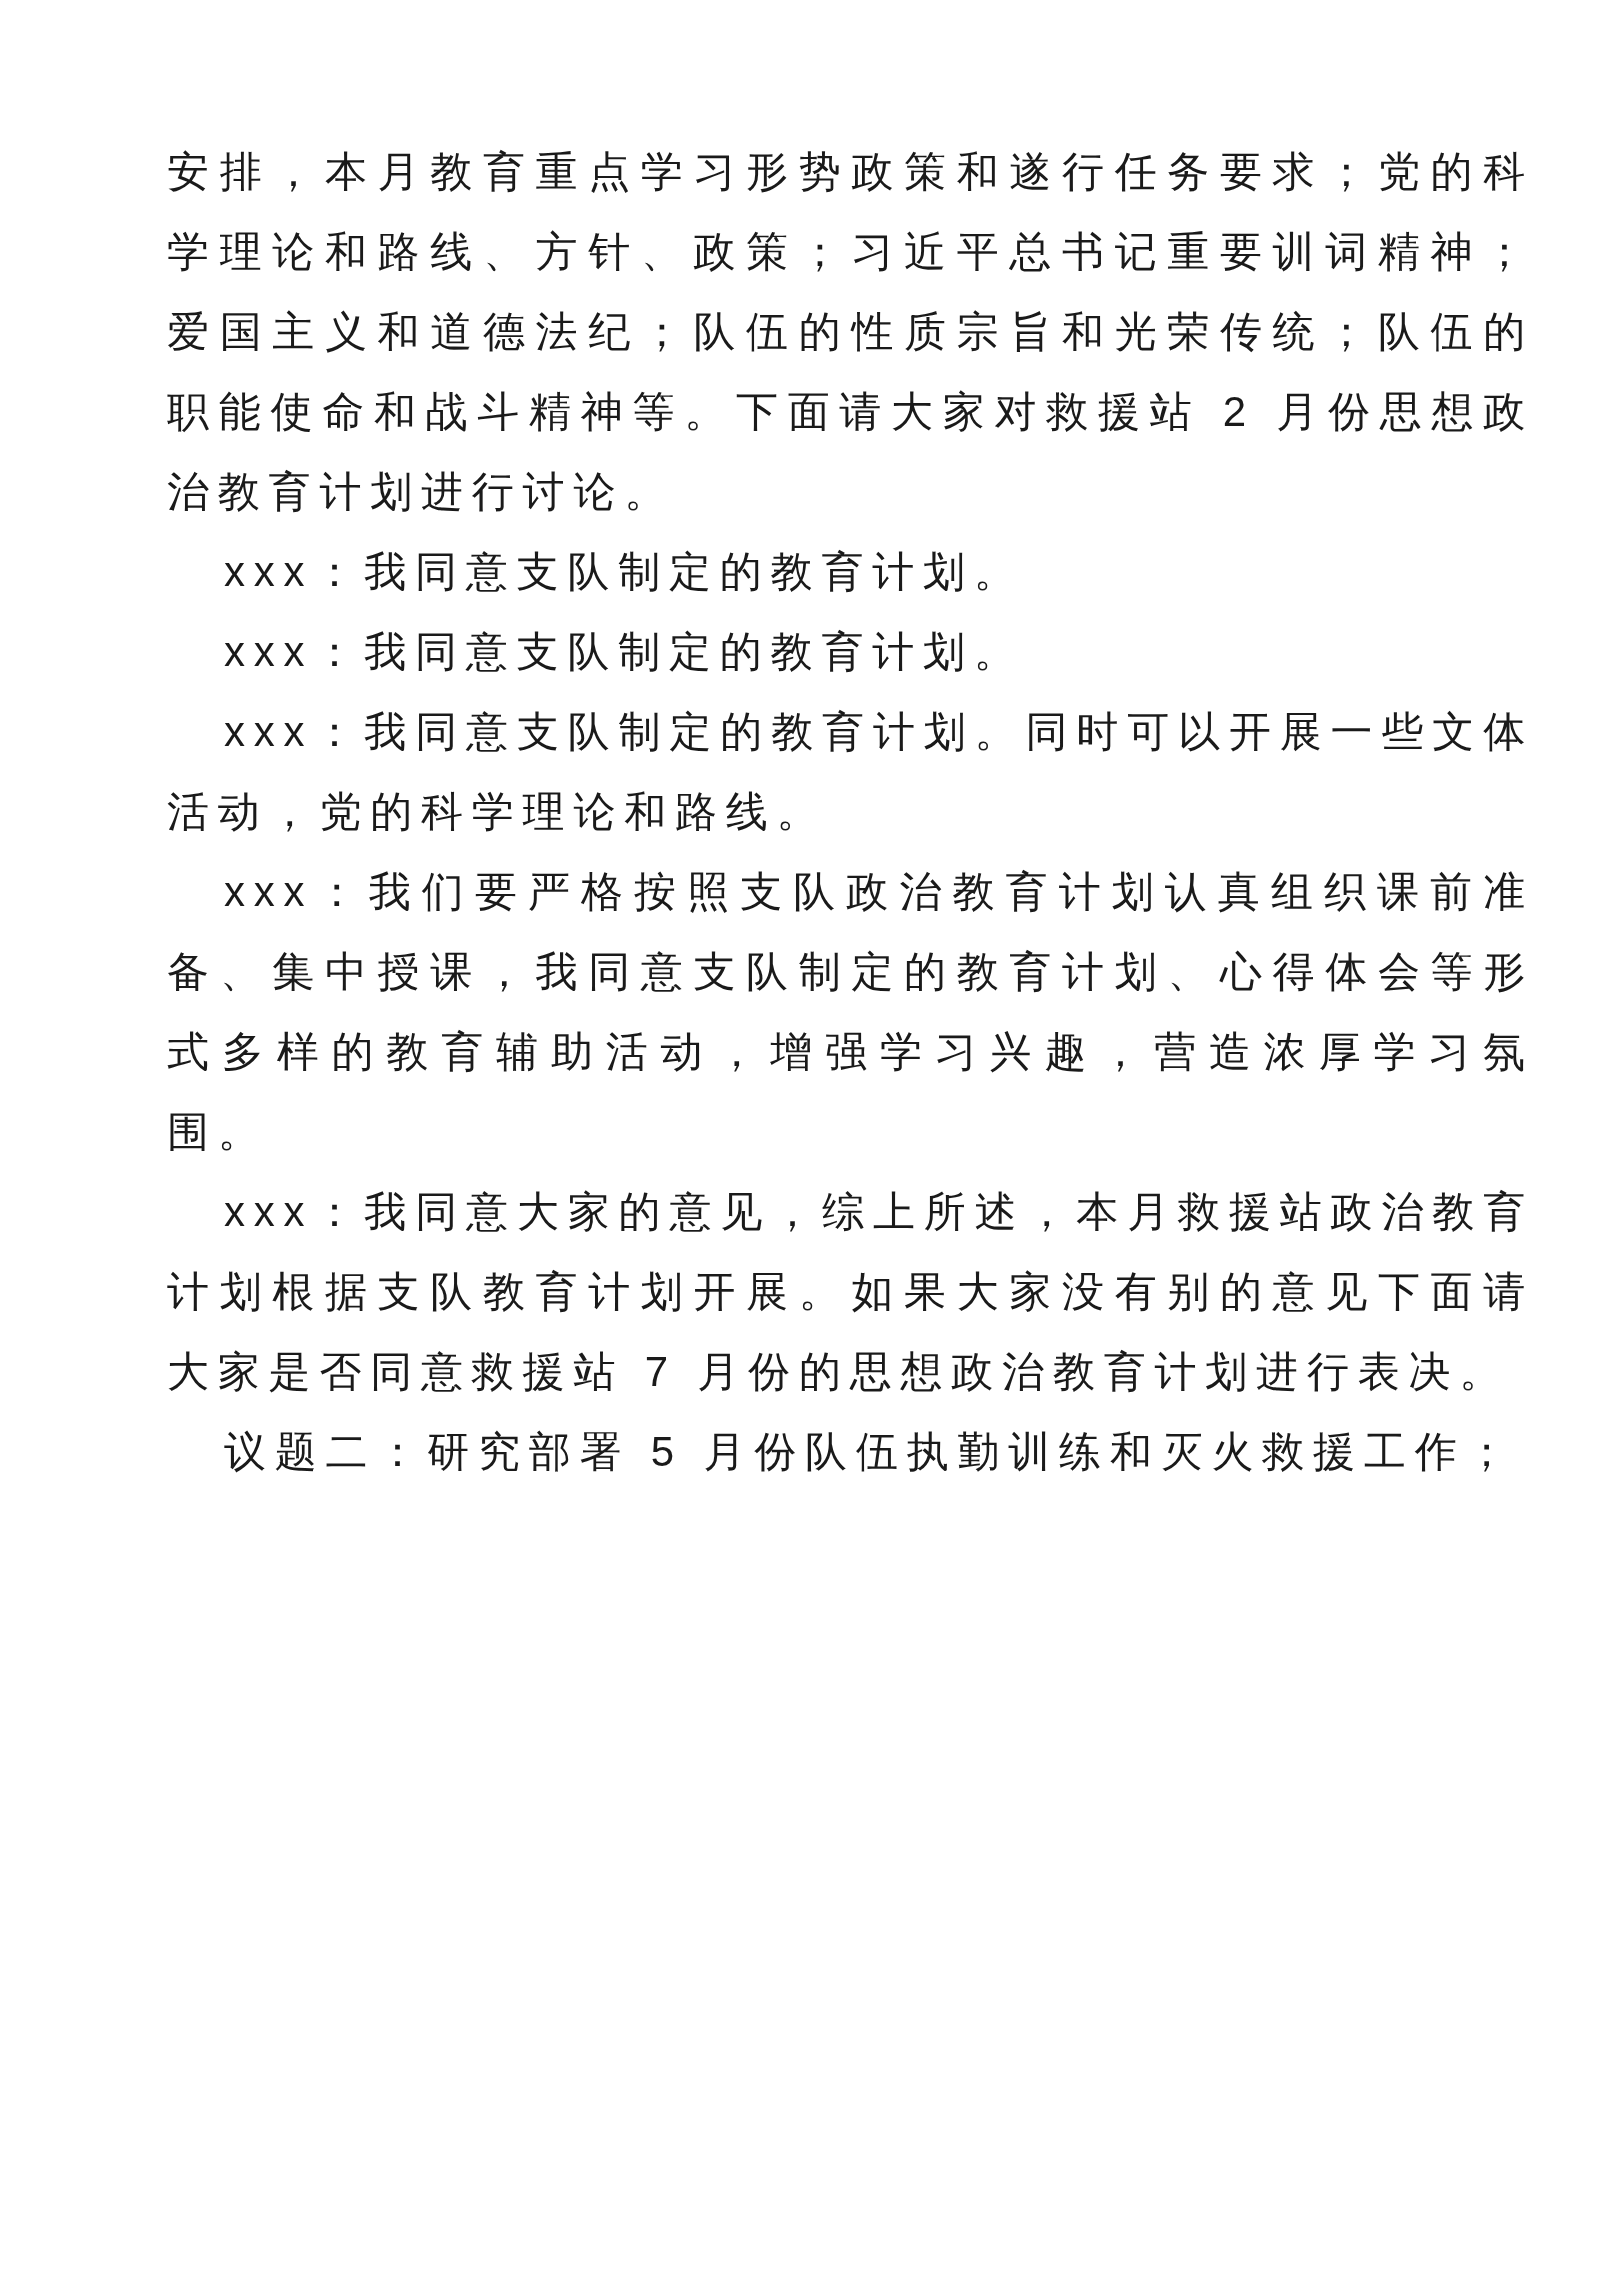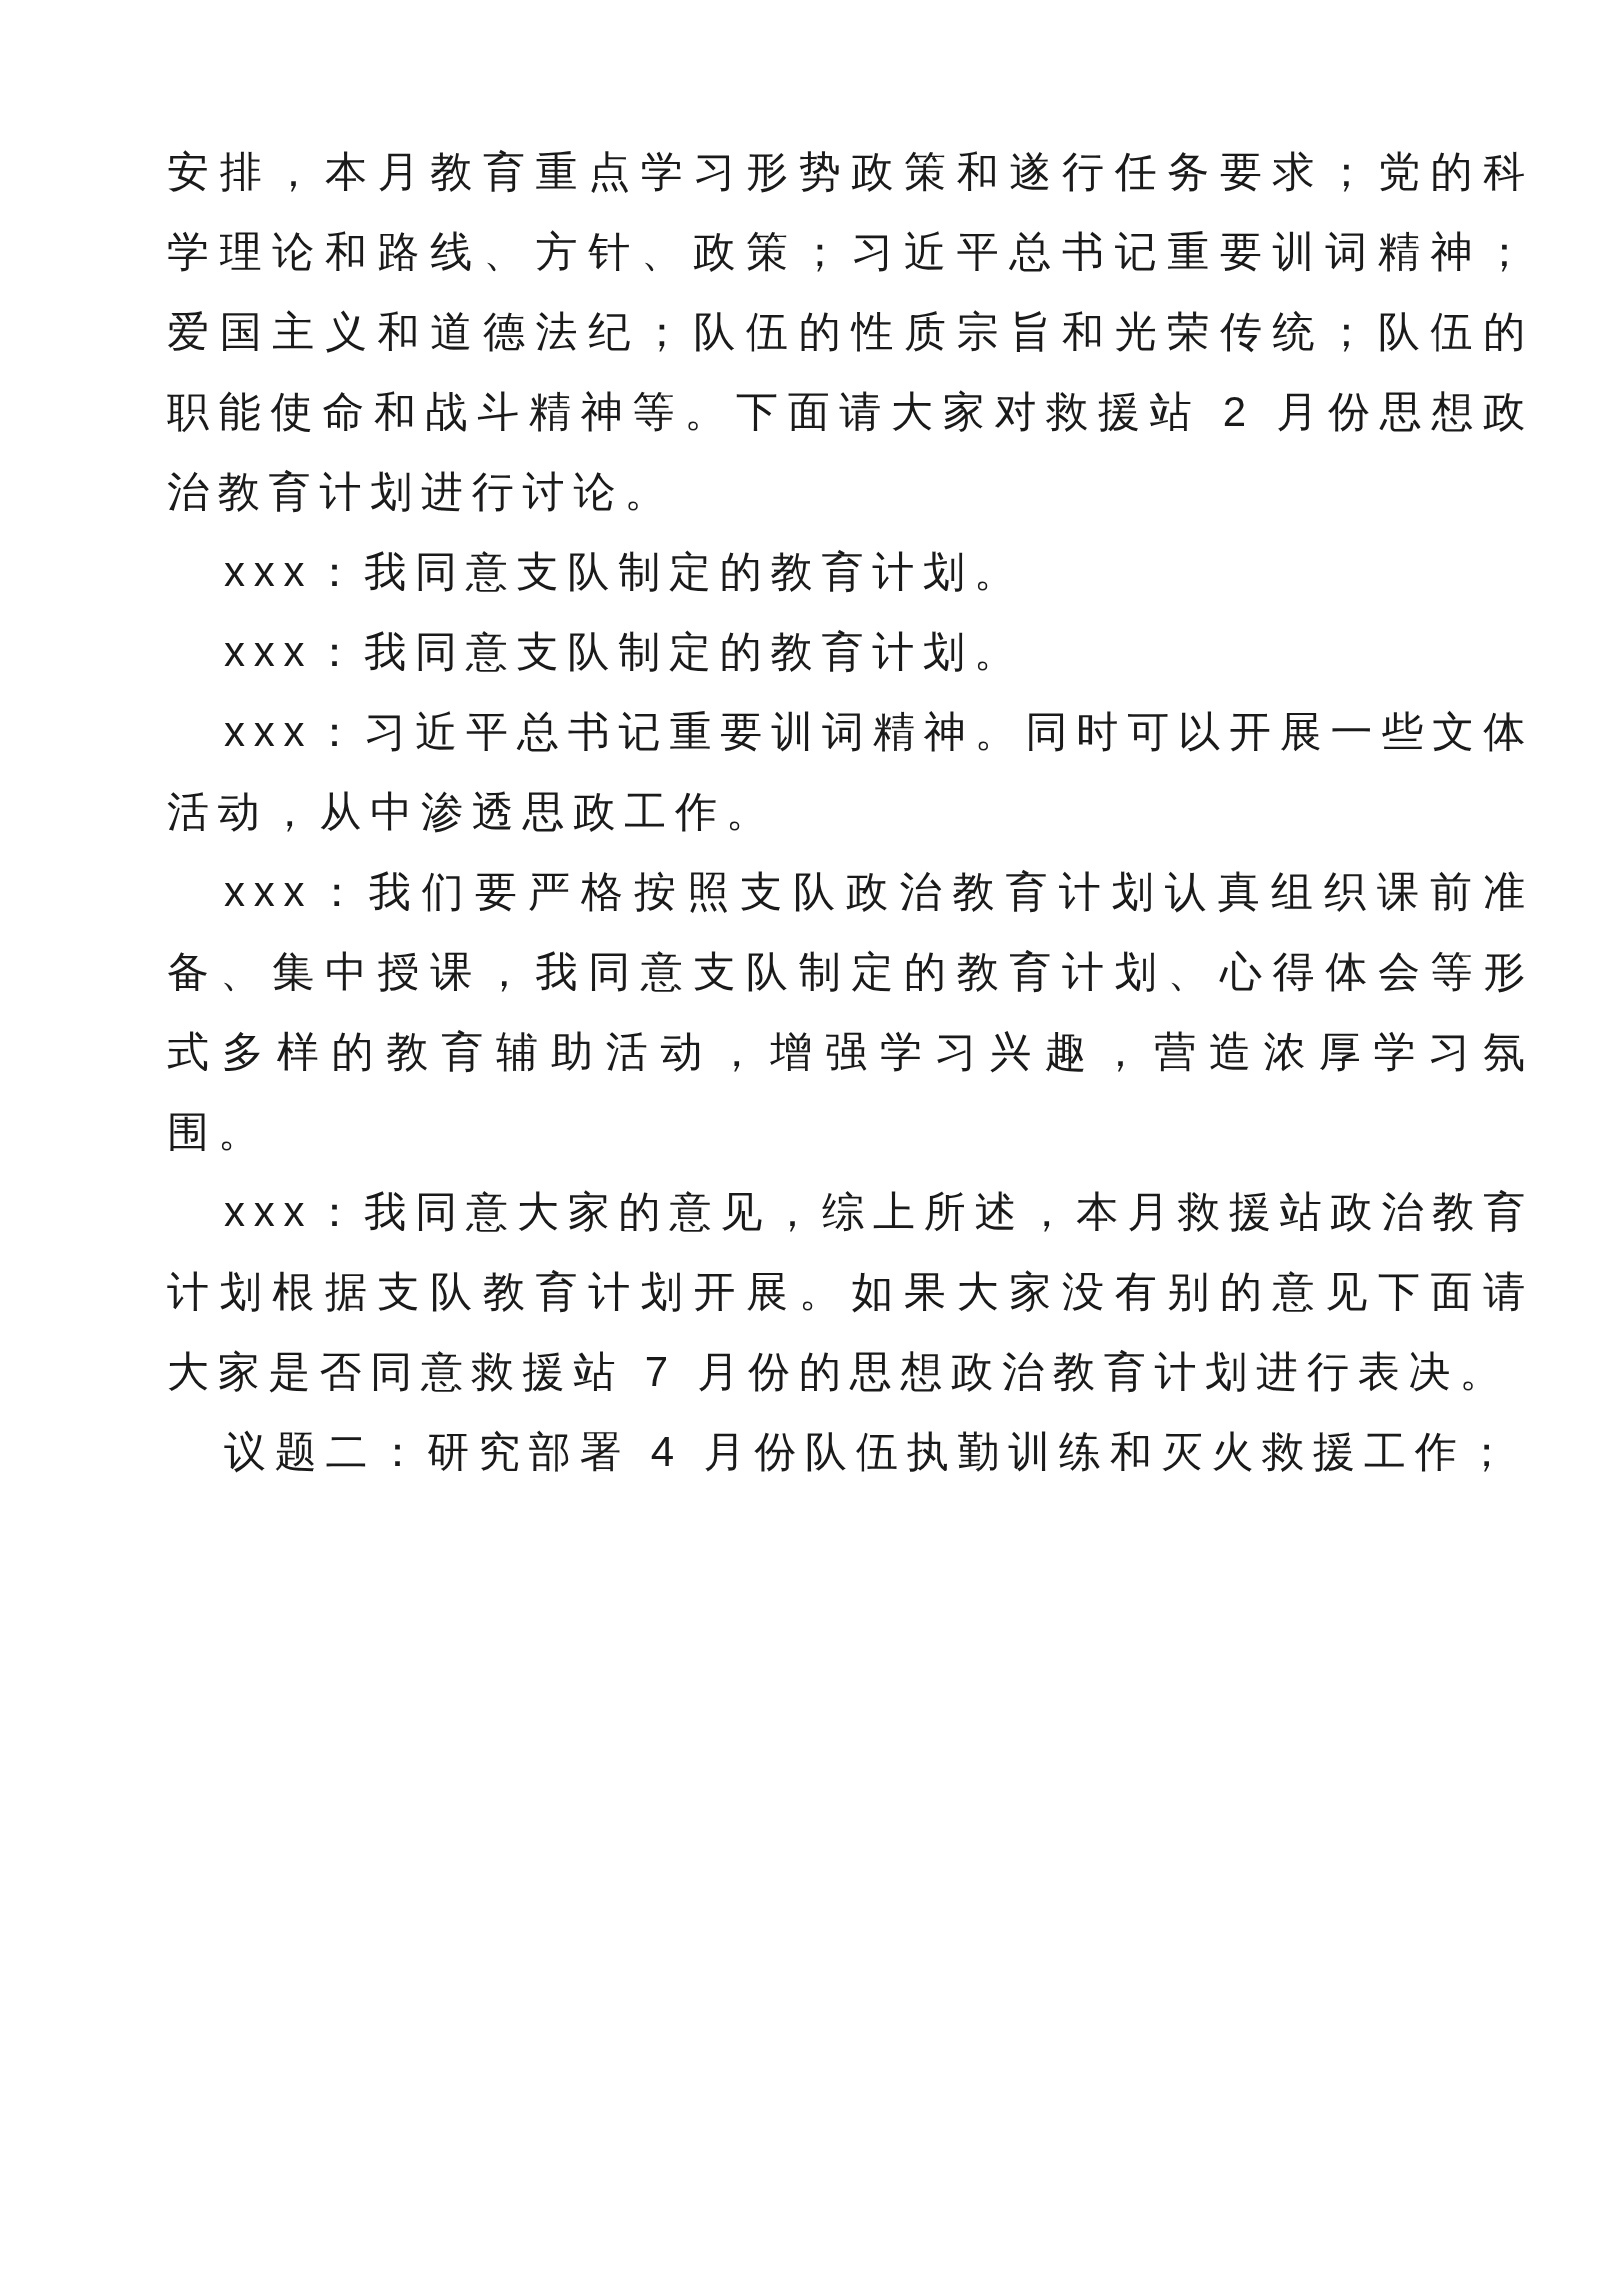--- a/index.html
+++ b/index.html
@@ -38,23 +38,23 @@
 </head>
 <body>
 
 <div class="page">
   <p class="para">安排，本月教育重点学习形势政策和遂行任务要求；党的科学理论和路线、方针、政策；习近平总书记重要训词精神；爱国主义和道德法纪；队伍的性质宗旨和光荣传统；队伍的职能使命和战斗精神等。下面请大家对救援站 2 月份思想政治教育计划进行讨论。</p>
 
   <p class="para indent">xxx：我同意支队制定的教育计划。</p>
 
   <p class="para indent">xxx：我同意支队制定的教育计划。</p>
 
-  <p class="para indent">xxx：习近平总书记重要训词精神。同时可以开展一些文体活动，从中渗透思政工作。</p>
+  <p class="para indent">xxx：我同意支队制定的教育计划。同时可以开展一些文体活动，党的科学理论和路线。</p>
 
   <p class="para indent">xxx：我们要严格按照支队政治教育计划认真组织课前准备、集中授课，我同意支队制定的教育计划、心得体会等形式多样的教育辅助活动，增强学习兴趣，营造浓厚学习氛围。</p>
 
   <p class="para indent">xxx：我同意大家的意见，综上所述，本月救援站政治教育计划根据支队教育计划开展。如果大家没有别的意见下面请大家是否同意救援站 7 月份的思想政治教育计划进行表决。</p>
 
 
 
-  <p class="para indent">议题二：研究部署 4 月份队伍执勤训练和灭火救援工作；</p>
+  <p class="para indent">议题二：研究部署 5 月份队伍执勤训练和灭火救援工作；</p>
 </div>
 
 
 </body></html>

